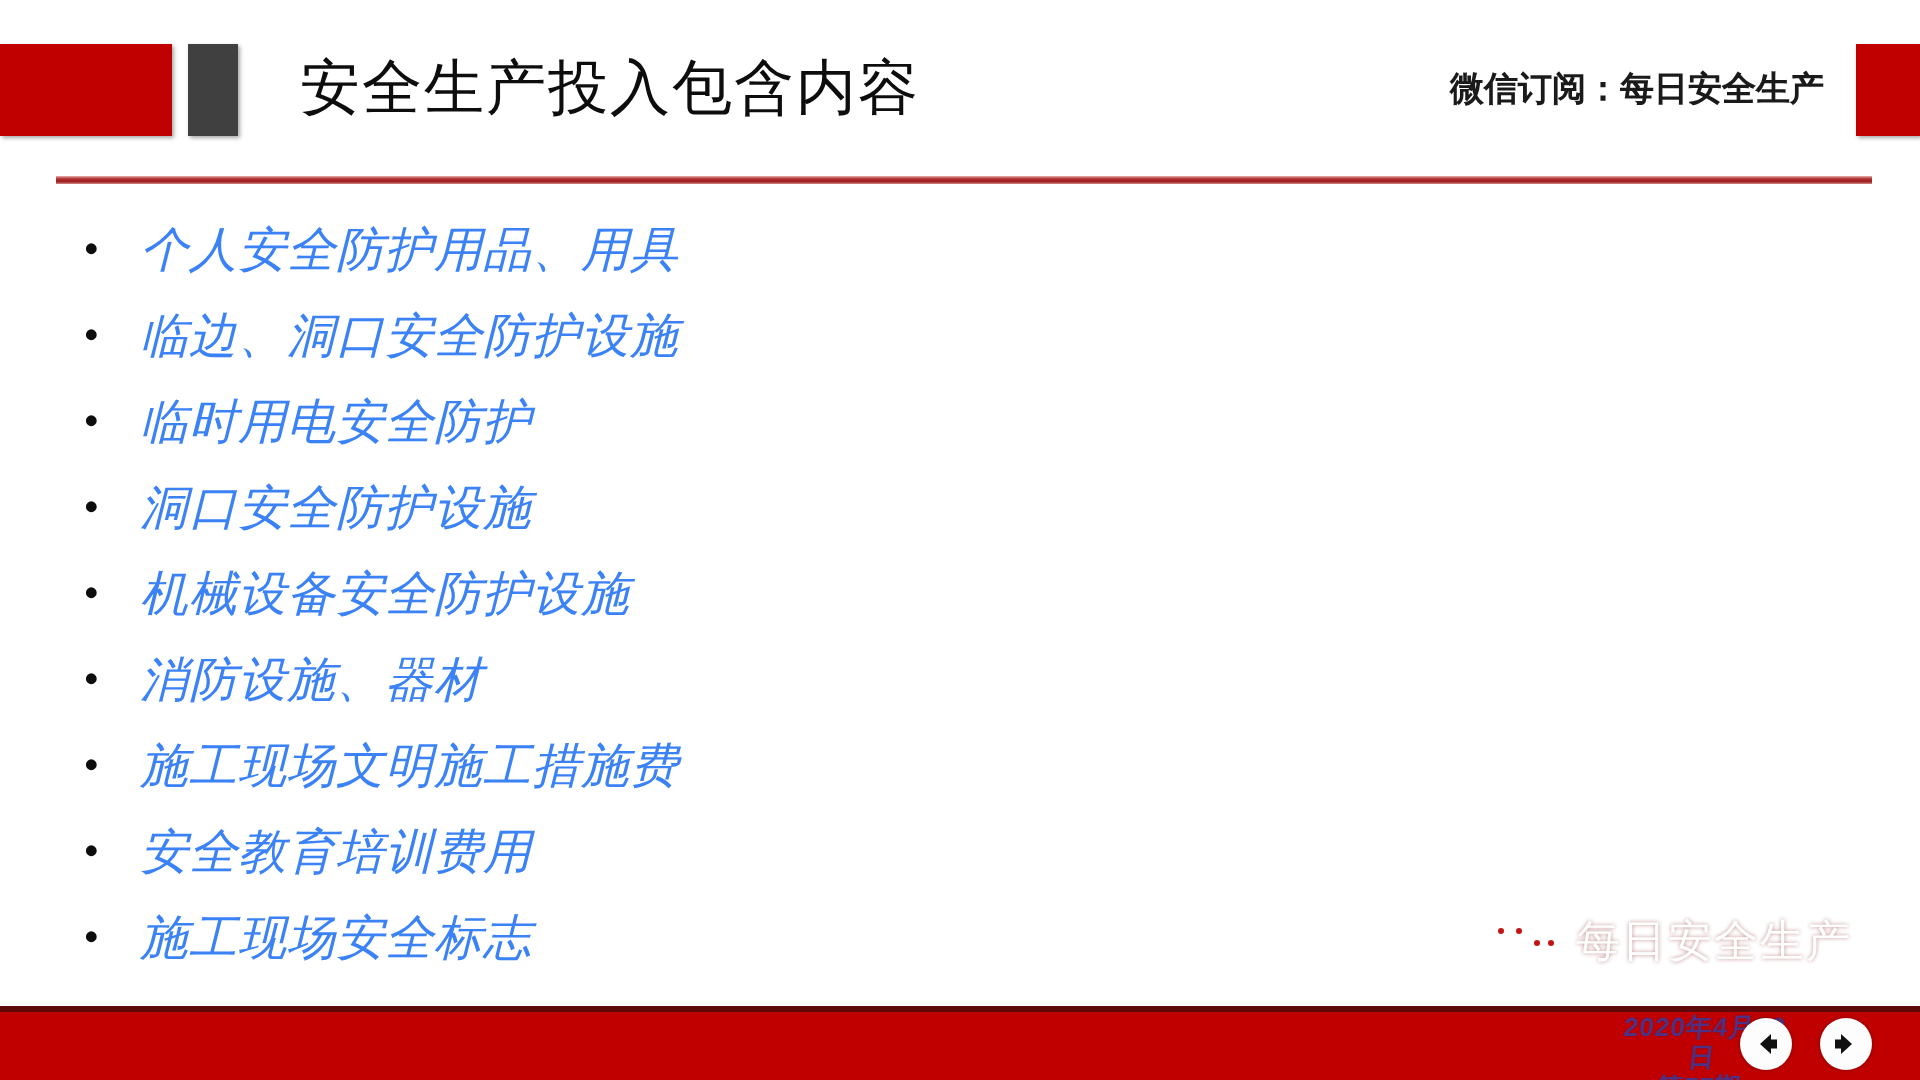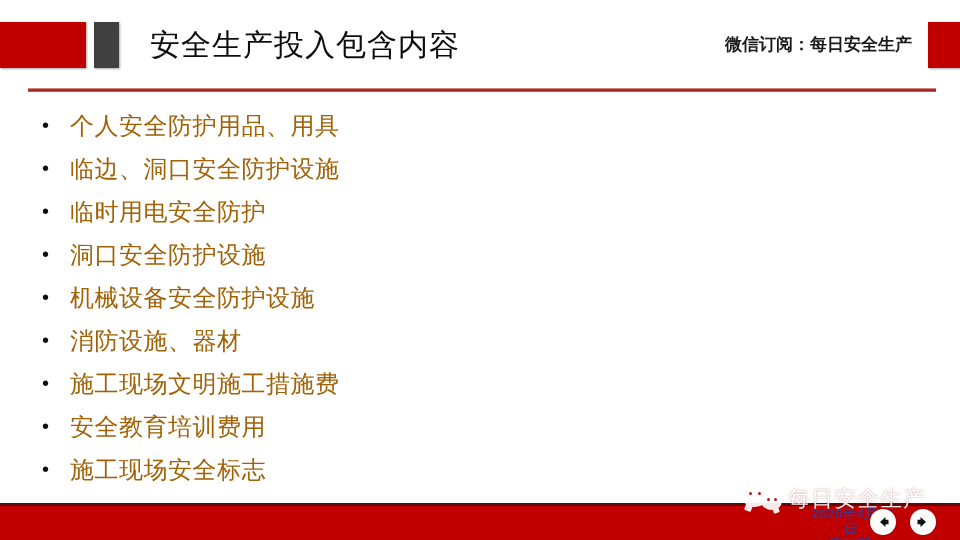--- a/index.html
+++ b/index.html
@@ -109,22 +109,23 @@
   ul.bullets {
     list-style: none;
     margin: 0;
     padding: 0;
   }
   ul.bullets li {
     position: relative;
     padding-left: 40px;
     font-size: 24px;
     line-height: 43px;
-    color: #a16207;
+    color: #3b82f6;
     letter-spacing: 0.5px;
+    font-style: italic;
   }
   .col-right ul.bullets li {
     line-height: 43px;
   }
   ul.bullets li::before {
     content: "\2022";
     position: absolute;
     left: 12px;
     top: 0;
     font-size: 20px;
@@ -144,21 +145,21 @@
     height: 37px;
     background: #c00000;
     border-top: 3px solid #5e0a0a;
     box-sizing: border-box;
   }
 
   
   .wechat-brand {
     position: absolute;
     left: 742px;
-    top: 484px;
+    top: 456px;
     display: flex;
     align-items: center;
     opacity: 0.92;
   }
   .wechat-icon {
     width: 40px;
     height: 30px;
     position: relative;
     margin-right: 6px;
   }

